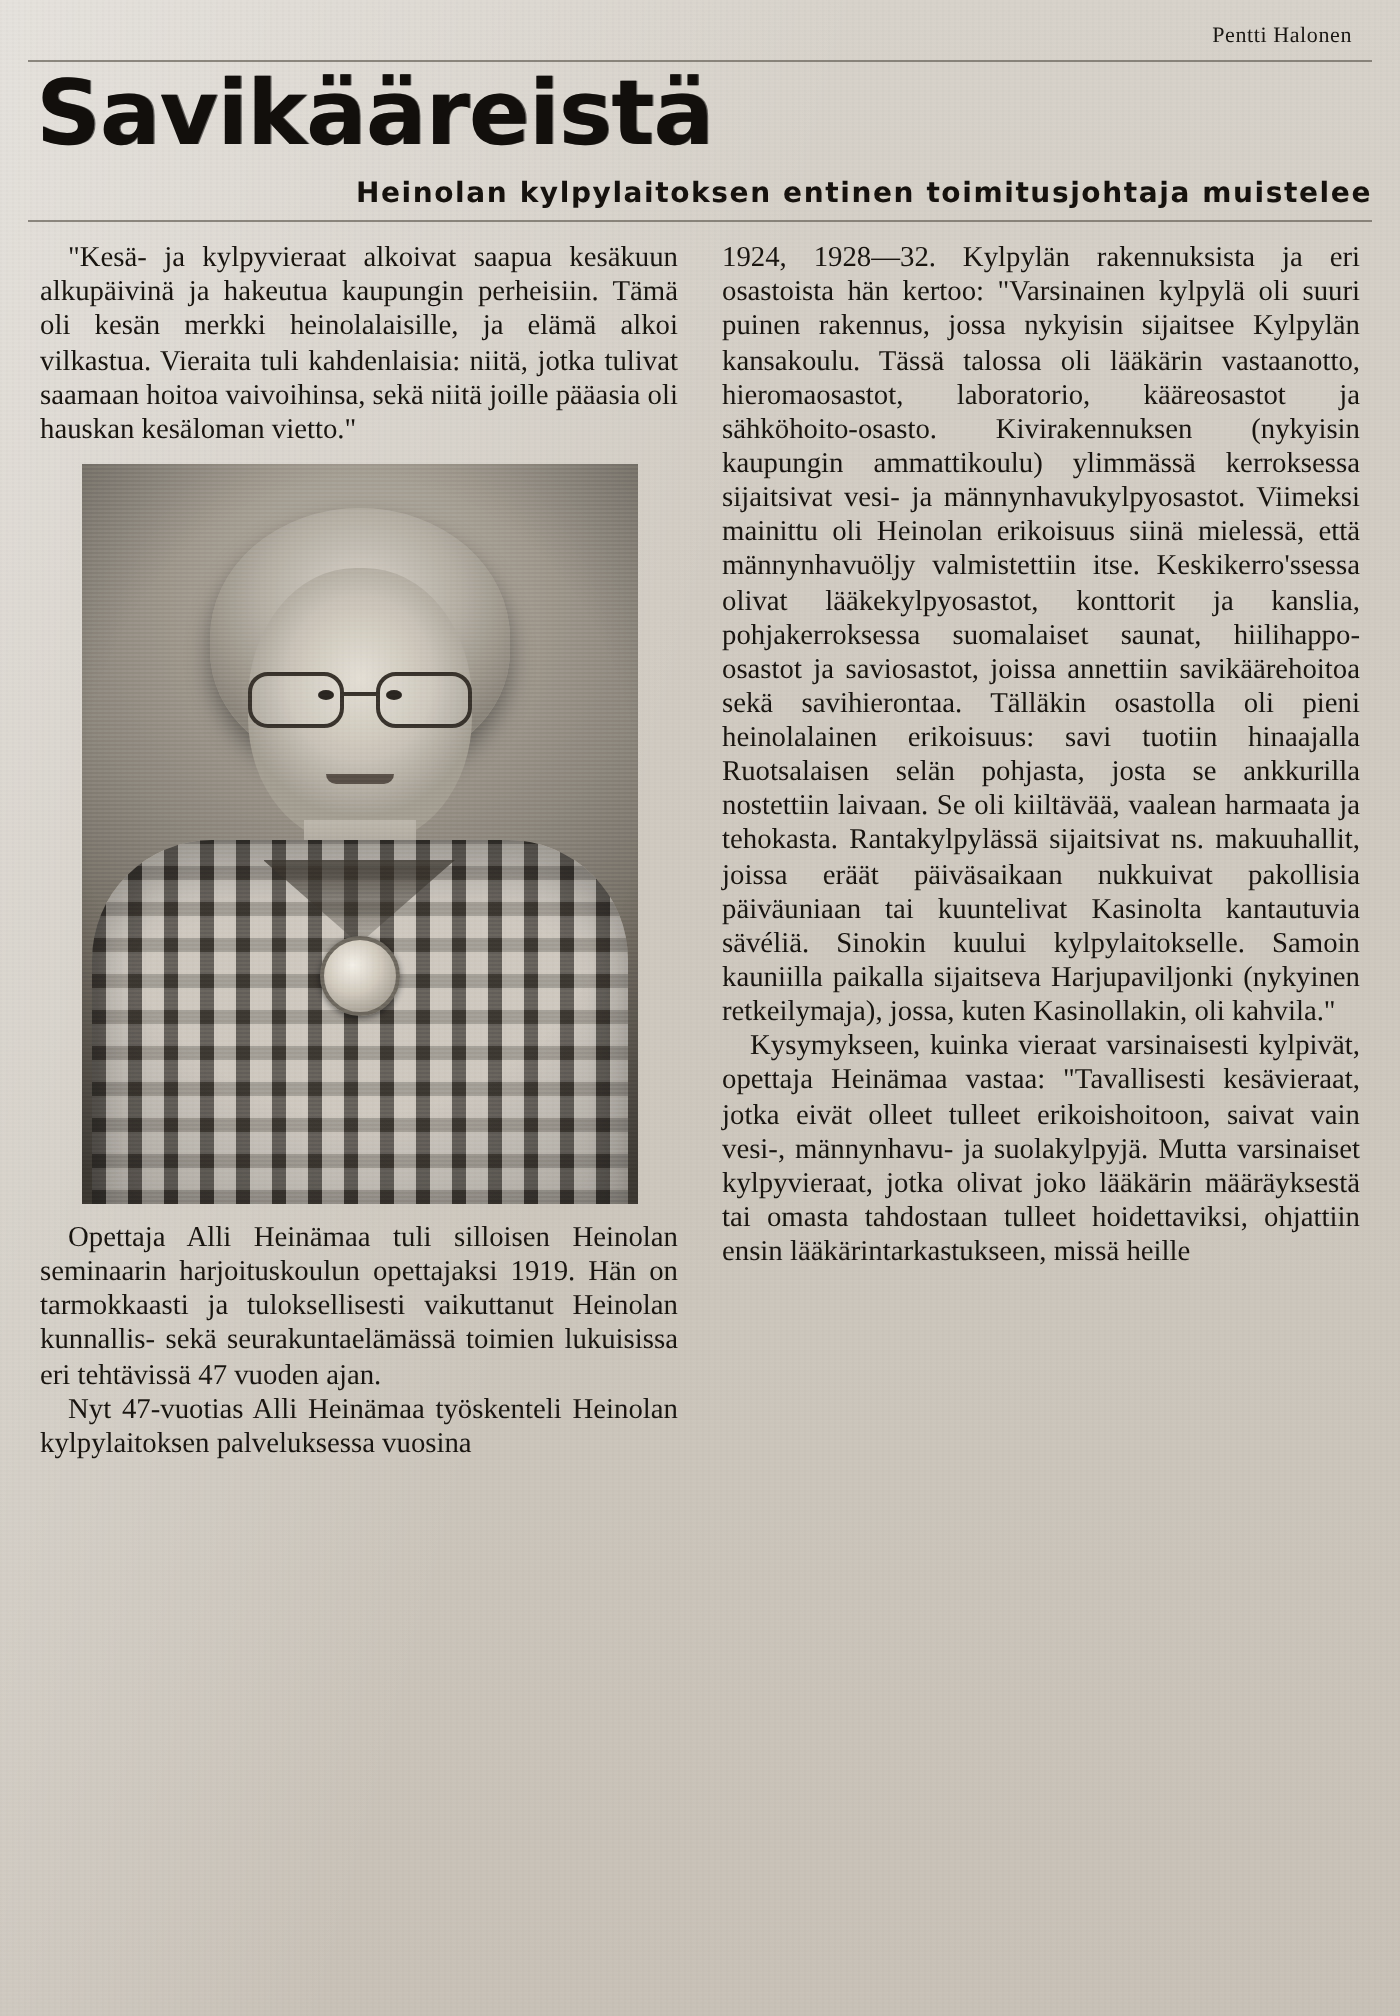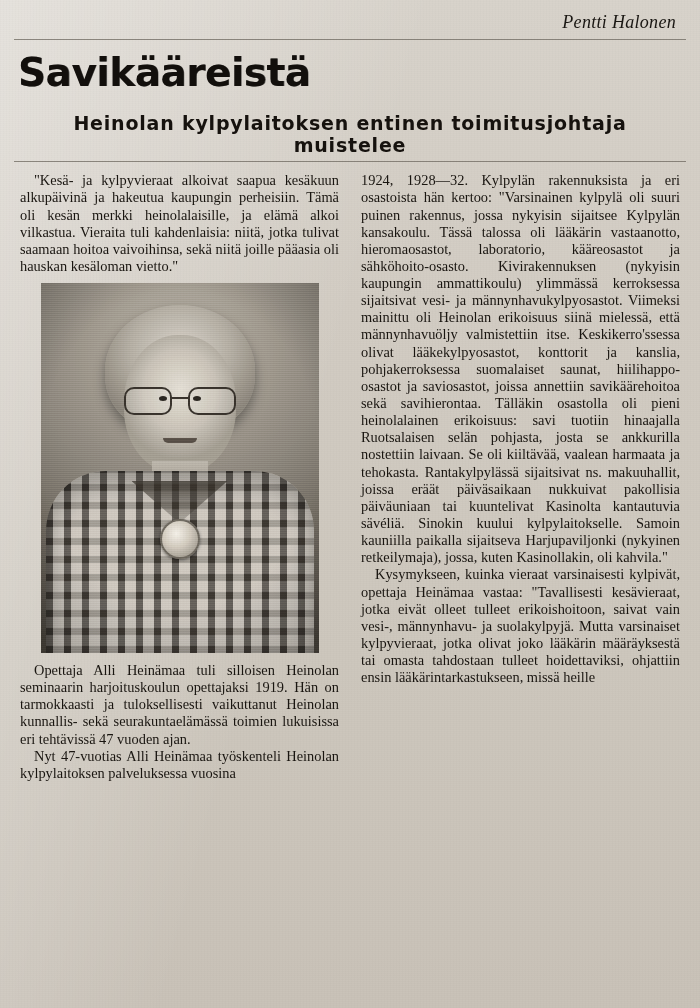--- a/index.html
+++ b/index.html
@@ -30,63 +30,62 @@
     pointer-events: none;
     background-image:
       repeating-linear-gradient(0deg, rgba(0,0,0,0.016) 0px, rgba(0,0,0,0.016) 1px, rgba(255,255,255,0.012) 1px, rgba(255,255,255,0.012) 2px),
       repeating-linear-gradient(90deg, rgba(0,0,0,0.012) 0px, rgba(0,0,0,0.012) 1px, rgba(255,255,255,0.010) 1px, rgba(255,255,255,0.010) 3px);
     mix-blend-mode: multiply;
     opacity: 0.7;
   }
   .byline {
     text-align: right;
     font-family: "Liberation Serif", serif;
-    font-style: italic;
-    font-size: 18px;
+    font-size: 11px;
     letter-spacing: 0.3px;
     color: #1a1713;
     padding-right: 10px;
     padding-top: 2px;
   }
   .rule {
     border: 0;
     border-top: 1px solid #6e685f;
     margin: 6px 0 0 0;
     opacity: 0.75;
   }
   .headline {
     font-family: "DejaVu Sans", sans-serif;
     font-weight: bold;
     color: #120f0c;
     line-height: 0.98;
     letter-spacing: -0.5px;
   }
   .headline .l1 {
     display: block;
-    font-size: 39px;
+    font-size: 45px;
     text-align: left;
     padding-left: 4px;
-    margin-top: 14px;
+    margin-top: 4px;
     text-shadow: 0.6px 0 0 rgba(0,0,0,0.55);
   }
   .headline .l2 {
     display: block;
     font-size: 45px;
     text-align: right;
     padding-right: 2px;
     margin-top: 2px;
     text-shadow: 0.6px 0 0 rgba(0,0,0,0.55);
   }
   .subhead {
     font-family: "DejaVu Sans", sans-serif;
     font-weight: bold;
-    font-size: 19px;
+    font-size: 14px;
     letter-spacing: 0.8px;
-    text-align: center;
-    margin-top: 20px;
+    text-align: right;
+    margin-top: 10px;
     margin-bottom: 5px;
     color: #16120e;
   }
   .rule2 {
     border: 0;
     border-top: 1px solid #6e685f;
     margin: 4px 0 10px 0;
     opacity: 0.75;
   }
   .cols {

